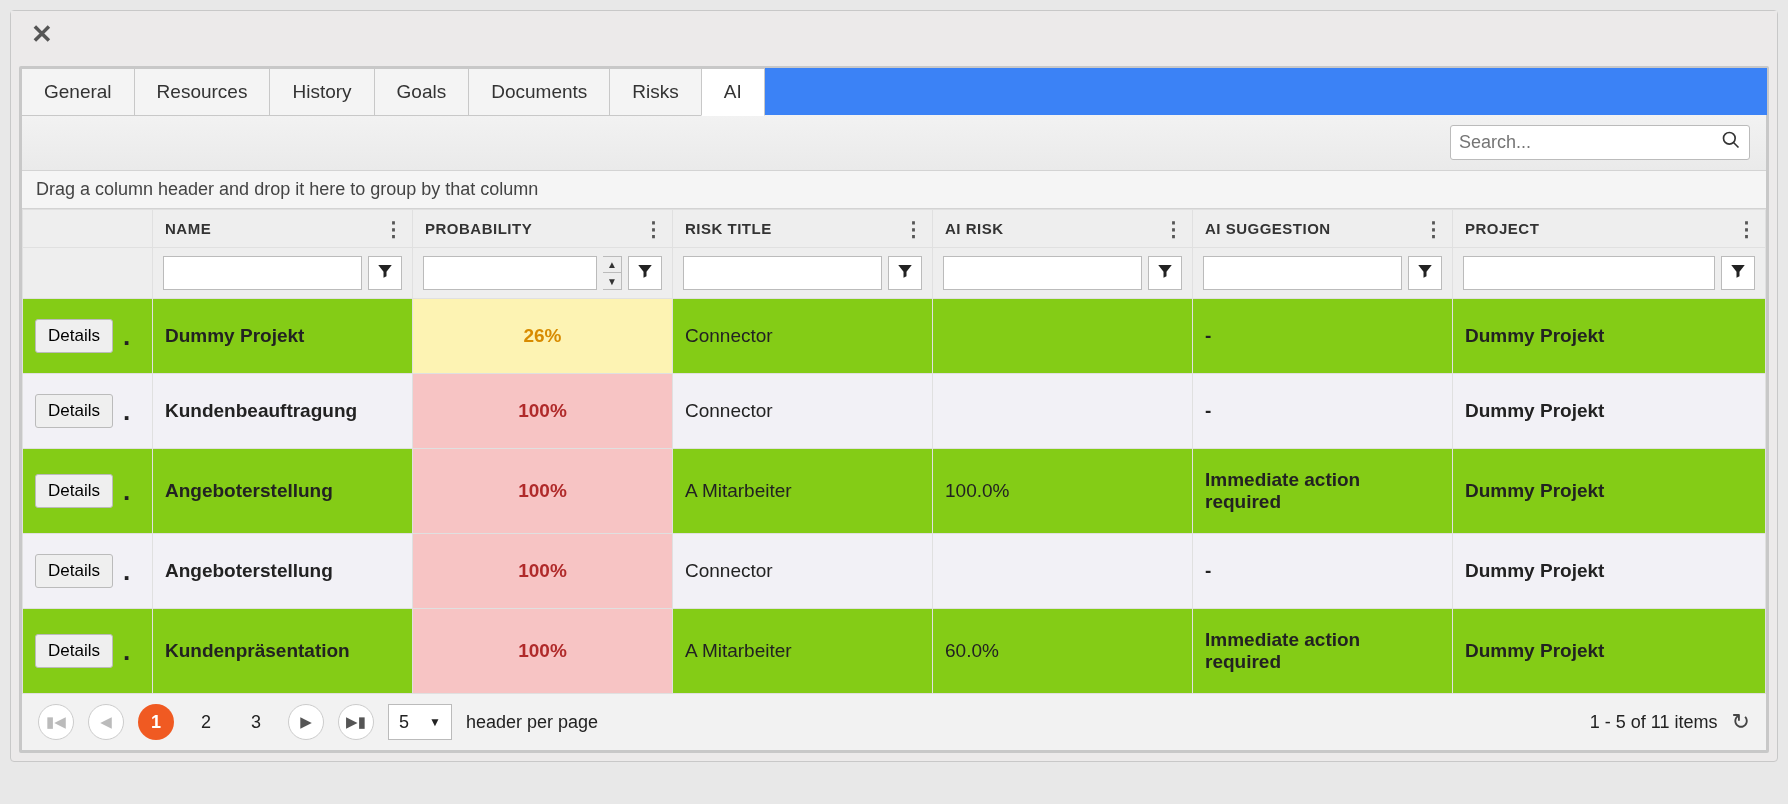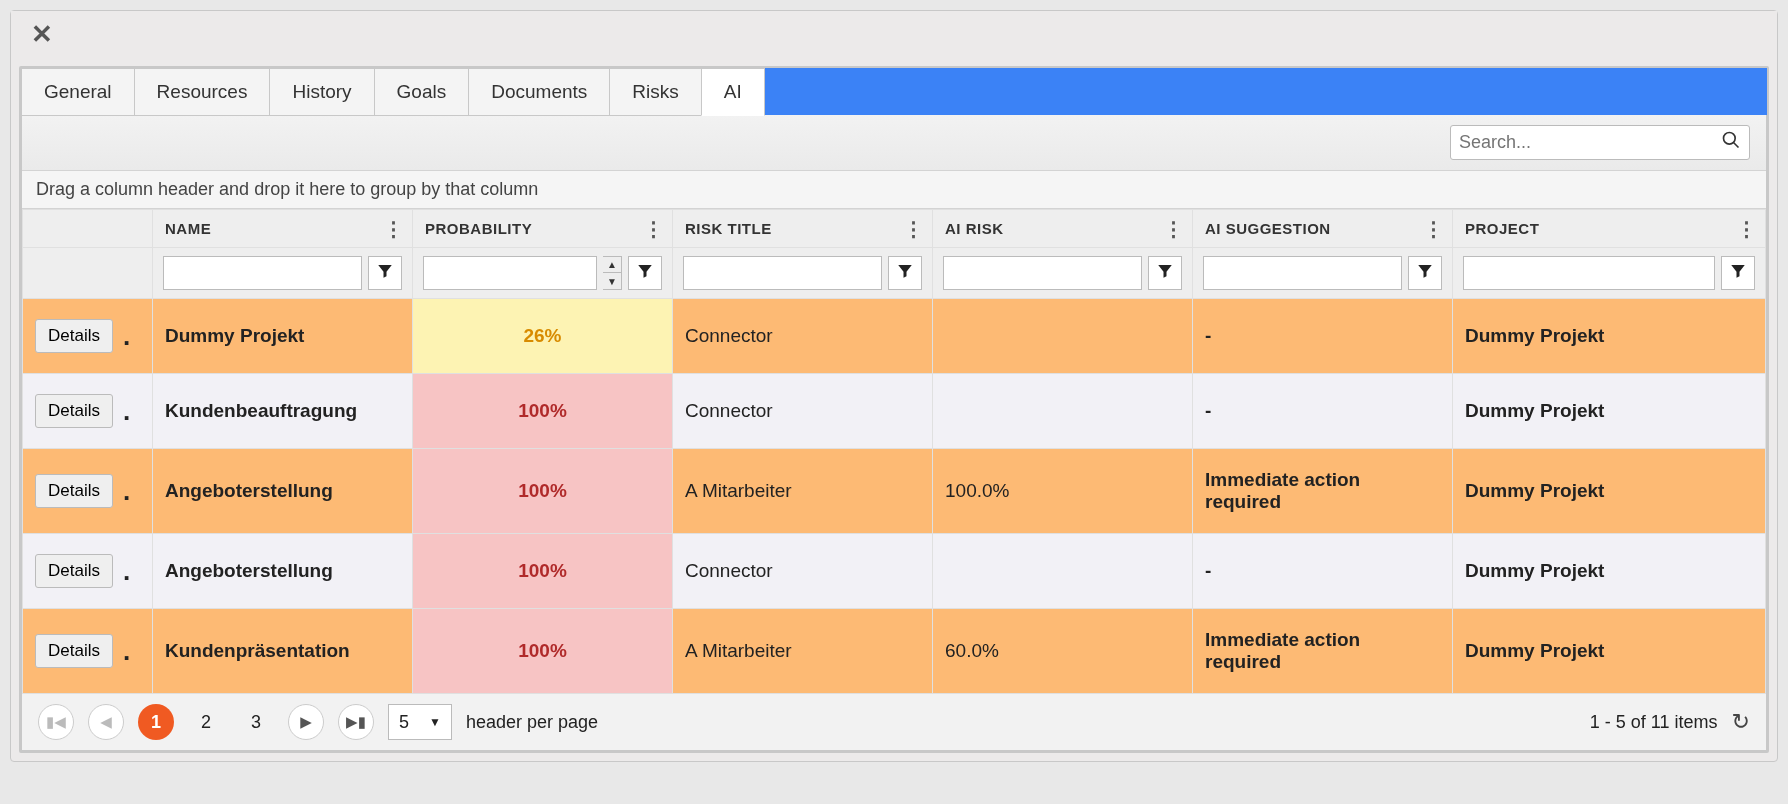--- a/index.html
+++ b/index.html
@@ -51,21 +51,21 @@
   color: #333;
   margin-right: -1px;
 }
 .tab.active {
   background: #fff;
   border-bottom: 1px solid #fff;
   position: relative;
   z-index: 2;
 }
 .grid-wrap {
-  background: #fdba74;
+  background: #84cc16;
   border: 1px solid #c8c8c8;
   border-top: none;
   margin-top: -1px;
 }
 .toolbar {
   display: flex;
   justify-content: flex-end;
   padding: 10px 16px;
   background: linear-gradient(#f2f2f2,#eaeaea);
   border-bottom: 1px solid #d3d3d3;

